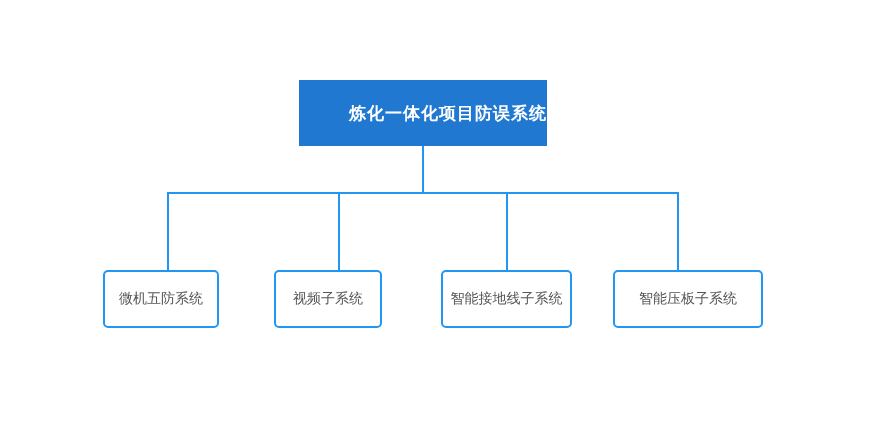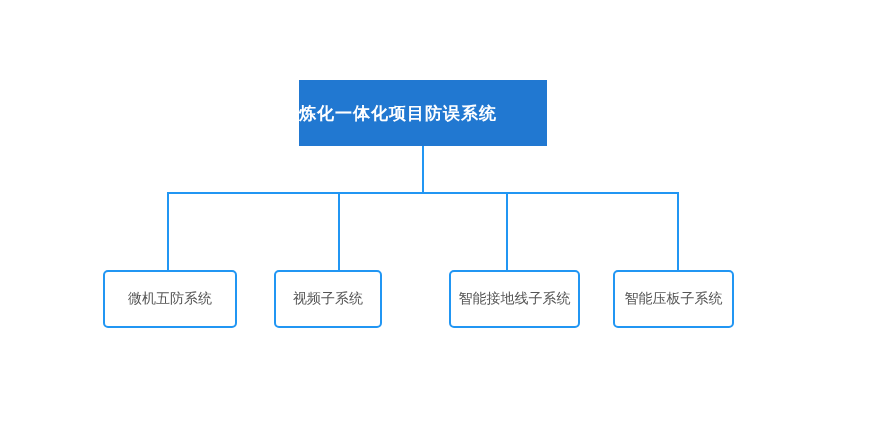--- a/index.html
+++ b/index.html
@@ -19,40 +19,40 @@
     background: var(--bg);
     font-family: "Liberation Sans", "DejaVu Sans", sans-serif;
     overflow: hidden;
   }
   .root-node {
     position: absolute;
     left: 299px; top: 80px;
     width: 248px; height: 66px;
     background: var(--root-fill);
     color: var(--root-text);
-    display: flex; align-items: center; justify-content: flex-start;
+    display: flex; align-items: center; justify-content: flex-end;
     font-size: 17px; font-weight: bold;
     letter-spacing: 1px;
     cursor: default;
   }
   .child-node {
     position: absolute;
     top: 270px; height: 58px;
     background: #fff;
     border: 2px solid var(--child-border);
     border-radius: 5px;
     color: var(--child-text);
     display: flex; align-items: center; justify-content: center;
     font-size: 14px;
     cursor: default;
   }
-  .child-1 { left: 103px; width: 134px; }
+  .child-1 { left: 103px; width: 116px; }
   .child-2 { left: 274px; width: 108px; }
-  .child-3 { left: 441px; width: 131px; margin-left: 8px; }
-  .child-4 { left: 613px; width: 121px; }
+  .child-3 { left: 441px; width: 131px; }
+  .child-4 { left: 613px; width: 150px; }
   .line { position: absolute; background: var(--connector); }
   .stem   { left: 422px; top: 146px; width: 2px;  height: 48px; }
   .bus    { left: 167px; top: 192px; width: 512px; height: 2px; }
   .drop-1 { left: 167px; top: 193px; width: 2px; height: 77px; }
   .drop-2 { left: 338px; top: 193px; width: 2px; height: 77px; }
   .drop-3 { left: 506px; top: 193px; width: 2px; height: 77px; }
   .drop-4 { left: 677px; top: 193px; width: 2px; height: 77px; }
 </style>
 </head>
 <body>

